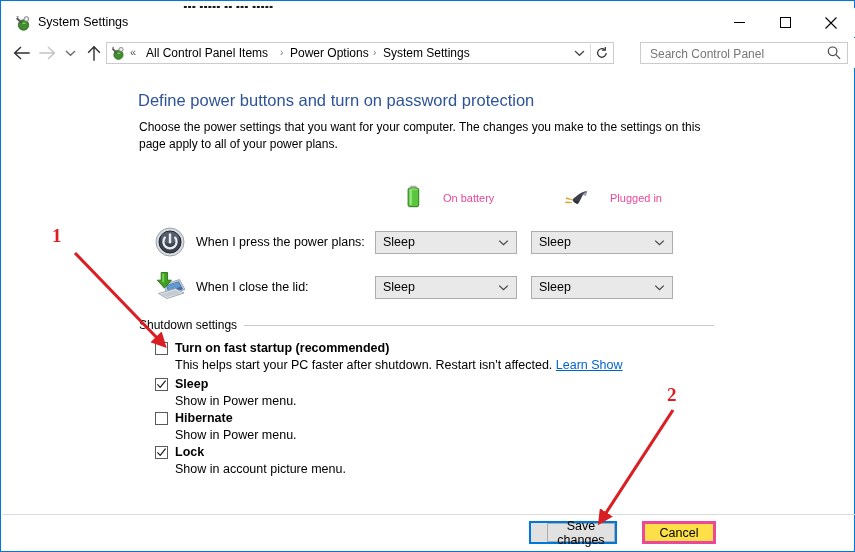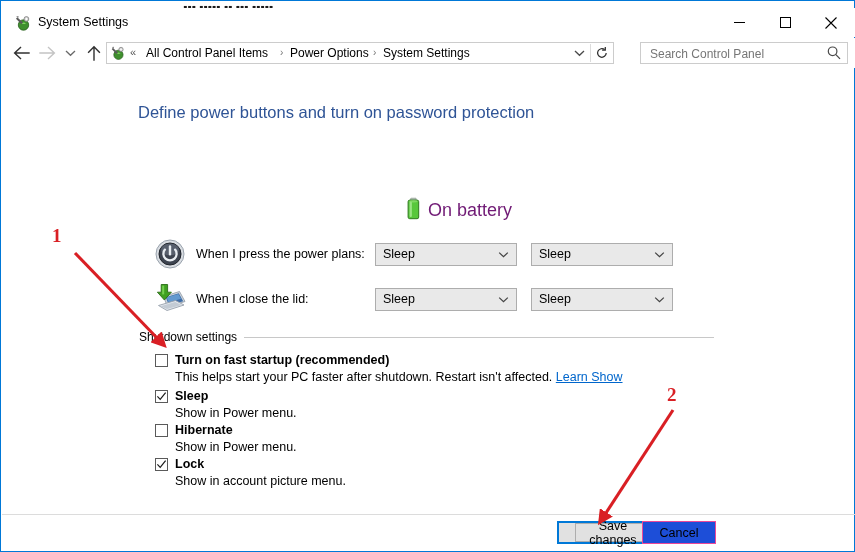--- a/index.html
+++ b/index.html
@@ -168,21 +168,21 @@
   #search-input::placeholder { color: #767676; opacity: 1; }
   #search-icon {
     position: absolute;
     right: 5px; top: 2px;
     width: 16px; height: 16px;
   }
 
   
   #content {
     position: absolute;
-    left: 1px; top: 80px;
+    left: 1px; top: 68px;
     width: 739px; height: 437px;
     background: #ffffff;
   }
 
   #page-title {
     position: absolute;
     left: 136px; top: 21px;
     font-size: 16.5px;
     line-height: 21px;
     color: #2f5496;
@@ -224,24 +224,24 @@
     position: absolute;
     top: 117px;
     height: 24px;
     display: flex;
     align-items: center;
     white-space: nowrap;
   }
   #col-battery { left: 404px; }
   #col-plugged { left: 560px; }
   .col-head .col-label {
-    font-size: 18px;
+    font-size: 11px;
     line-height: 17px;
-    color: #701a75;
-    padding-left: 7px;
+    color: #ec4899;
+    padding-left: 22px;
   }
 
   
   .setting-row {
     position: absolute;
     left: 152px;
     height: 34px;
   }
   #row-powerbutton { top: 157px; }
   #row-lid { top: 202px; }
@@ -330,35 +330,35 @@
   #footer-rule {
     position: absolute;
     left: 1px; top: 513px;
     width: 853px; height: 1px;
     background: #dcdcdc;
   }
   .dlg-btn {
     position: absolute;
     top: 520px;
     height: 23px;
-    background: #1d4ed8;
-    border: 1px solid #ec4899;
+    background: #fde047;
+    border: 3px solid #ec4899;
     box-sizing: border-box;
     font-family: "Liberation Sans", sans-serif;
     font-size: 12.5px;
     color: #000000;
     cursor: default;
     padding: 0;
     display: flex;
     align-items: center;
     justify-content: center;
   }
   #btn-save {
-    left: 556px;
-    width: 96px;
+    left: 528px;
+    width: 88px;
     border: 2px solid #0078d7;
     background: #e1e1e1;
     padding-left: 16px;
   }
   #btn-save .inner {
     width: 100%; height: 100%;
     border: 1px solid #adadad;
     box-sizing: border-box;
     display: flex; align-items: center; justify-content: center;
     background: #e1e1e1;
@@ -496,34 +496,47 @@
           <circle cx="6.6" cy="6.3" r="4.3" stroke="#4a4a4a" stroke-width="1.2" fill="none"></circle>
           <path d="M9.9 9.6 L14 13.9" stroke="#4a4a4a" stroke-width="1.3" fill="none"></path>
         </svg>
       </span>
     </div>
   </div>
 
   <div id="content">
 
     <div id="page-title">Define power buttons and turn on password protection</div>
+    <div id="page-desc">Choose the power settings that you want for your computer. The changes you make to the settings on this page apply to all of your power plans.</div>
 
 
     <div class="col-head" id="col-battery">
       <span>
         <svg width="15" height="24" viewBox="0 0 15 24">
           <rect x="4.6" y="1.2" width="5.6" height="2.2" rx="0.6" fill="#b8c6bc" stroke="#7d8c80" stroke-width="0.6"></rect>
           <rect x="2.1" y="3.1" width="10.6" height="18.6" rx="1.6" fill="#58c73c" stroke="#2f7a1f" stroke-width="1"></rect>
           <rect x="3.6" y="4.6" width="2.3" height="15.4" rx="1" fill="#a6e890" opacity="0.85"></rect>
           <ellipse cx="7.4" cy="4.2" rx="4.1" ry="1.2" fill="#8fe070" opacity="0.7"></ellipse>
         </svg>
       </span>
       <span class="col-label">On battery</span>
     </div>
 
+    <div class="col-head" id="col-plugged">
+      <span>
+        <svg width="26" height="20" viewBox="0 0 26 20">
+          <path d="M24.5 4.2 C22 4.2 19 5.6 16.5 7.6 L11.5 11.6 C10.4 12.5 10.4 13.9 11.6 14.7 L13.8 16.2 C15 17 16.4 16.7 17 15.5 L20.2 9.2 C21.4 6.9 23.1 5.3 25 5.0 Z" fill="#3c3f4a"></path>
+          <path d="M24.6 4.3 C22.6 4.6 21 5.9 19.8 7.6 L23.6 9.0 C24.6 7.5 25.2 6.0 25.2 5.0 Z" fill="#6d7280" opacity="0.65"></path>
+          <path d="M10.9 12.4 L5.2 10.4 C4.5 10.15 3.9 10.6 3.9 11.25 C3.9 11.8 4.3 12.2 4.9 12.3 L10.4 13.3 Z" fill="#d8a93a"></path>
+          <path d="M9.9 14.9 L4.3 14.4 C3.6 14.35 3.1 14.9 3.25 15.5 C3.36 16.0 3.83 16.3 4.4 16.25 L9.9 15.9 Z" fill="#d8a93a"></path>
+          <path d="M11.6 14.6 L13.9 16.2 C15 16.95 16.3 16.7 16.9 15.6 L14.0 13.6 Z" fill="#2b2e37"></path>
+        </svg>
+      </span>
+      <span class="col-label">Plugged in</span>
+    </div>
 
     <div class="setting-row" id="row-powerbutton">
       <span class="row-icon">
         <svg width="32" height="32" viewBox="0 0 32 32">
           <circle cx="16" cy="16" r="14" fill="#d9dde2"></circle>
           <circle cx="16" cy="16" r="14" fill="none" stroke="#9aa3ad" stroke-width="1"></circle>
           <circle cx="16" cy="16" r="11" fill="#3d4450"></circle>
           <circle cx="16" cy="16" r="11" fill="none" stroke="#20242b" stroke-width="1"></circle>
           <ellipse cx="16" cy="11.5" rx="9" ry="6" fill="#6d7785" opacity="0.55"></ellipse>
           <path d="M16 8.4 L16 16.2" stroke="#e8edf2" stroke-width="2.4" stroke-linecap="round"></path>

